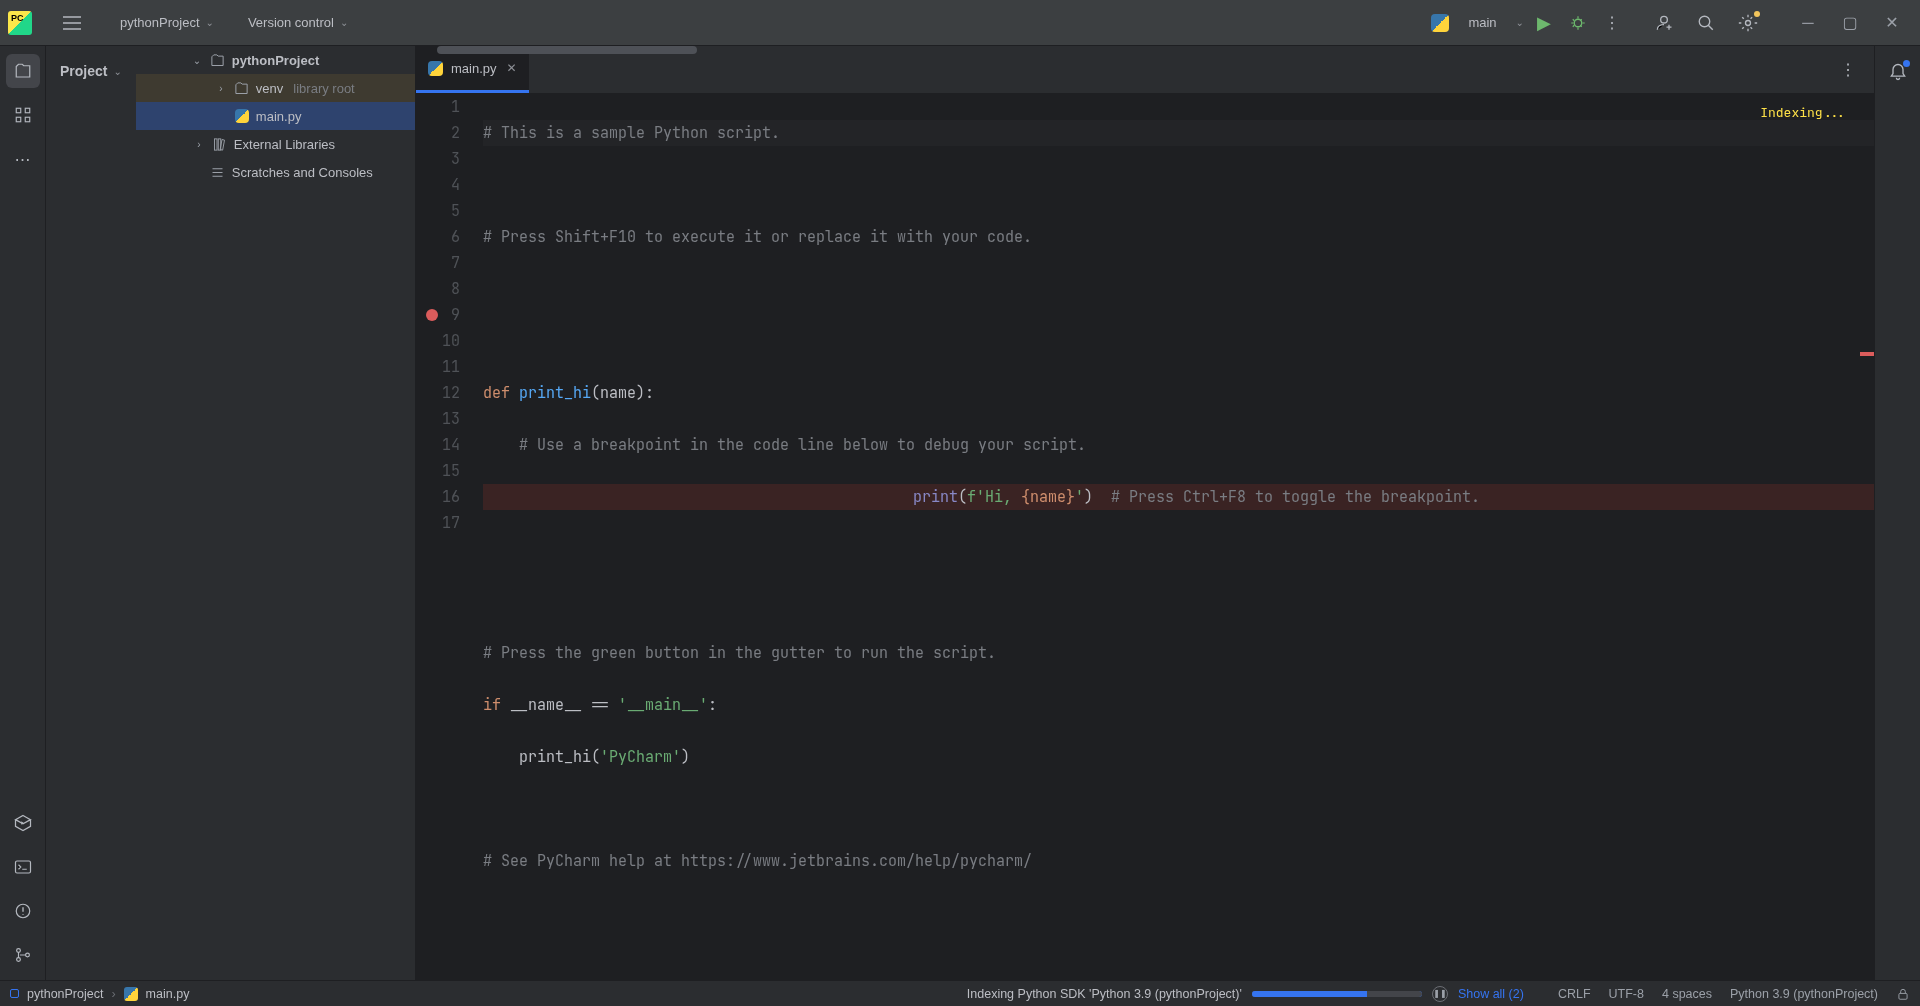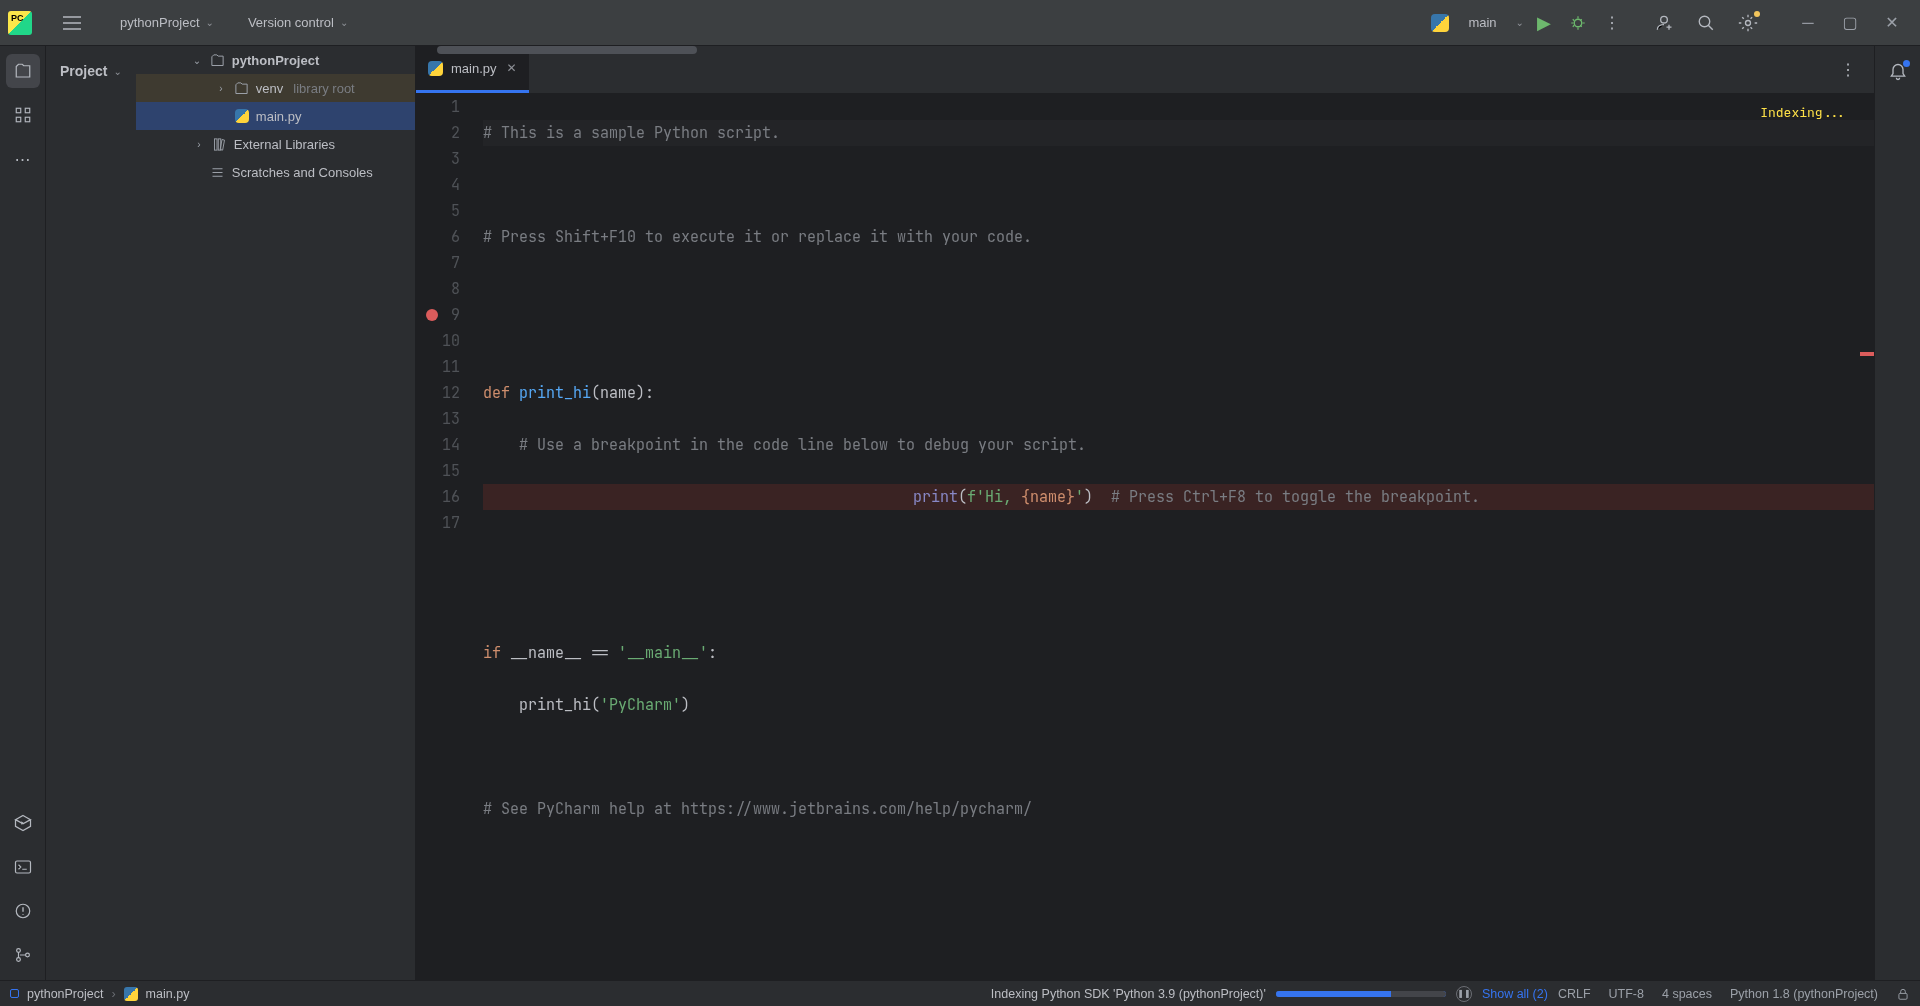--- a/index.html
+++ b/index.html
@@ -248,21 +248,21 @@
 .breadcrumb .sep { color: #6b6e74; }
 .breadcrumb .sq { width:9px;height:9px;border:1.5px solid #3574f0;border-radius:2px;}
 .breadcrumb .pyi { width:14px;height:14px;background:linear-gradient(135deg,#3776ab 50%,#ffd43b 50%);border-radius:3px;}
 .status-spacer { flex: 1; }
 .status-center { display: flex; align-items: center; gap: 10px; }
 .progress-bar { width: 170px; height: 6px; background: #3574f0; border-radius: 3px; position: relative; overflow:hidden;}
 .progress-track { position:absolute; inset:0; background:#43454a;}
 .progress-fill { position:absolute; left:0;top:0;bottom:0; width:68%; background:#3574f0;}
 .pause-btn { width:16px;height:16px;border:1px solid #6b6e74;border-radius:50%;display:flex;align-items:center;justify-content:center;font-size:8px;color:#9ba0a8;}
 .link { color: #3574f0; }
-.status-right { display: flex; align-items: center; gap: 18px; color: #9ba0a8; }
+.status-right { display: flex; align-items: center; gap: 18px; color: #9ba0a8; margin-left: 24px; }
 .lock-icon { color:#9ba0a8; }
 
 .notif-dot {
   position:absolute; top:-2px; right:-2px; width:7px;height:7px;background:#3574f0;border-radius:50%;
 }
 svg { display:block; }
 </style>
 </head>
 <body>
 
@@ -469,20 +469,21 @@
 <div class="line hl-row1"><span class="c-comm"># This is a sample Python script.</span></div>
 <div class="line"></div>
 <div class="line"><span class="c-comm"># Press Shift+F10 to execute it or replace it with your code.</span></div>
 <div class="line"></div>
 <div class="line"></div>
 <div class="line"><span class="c-kw">def </span><span class="c-fn">print_hi</span><span class="c-def">(name):</span></div>
 <div class="line"><span class="c-comm">    # Use a breakpoint in the code line below to debug your script.</span></div>
 <div class="line hl-breakpoint"><span class="c-builtin">    print</span><span>(</span><span class="c-str">f'Hi, </span><span class="c-esc">{name}</span><span class="c-str">'</span><span>)</span><span class="c-comm">  # Press Ctrl+F8 to toggle the breakpoint.</span></div>
 <div class="line"></div>
 <div class="line"></div>
+<div class="line"><span class="c-comm"># Press the green button in the gutter to run the script.</span></div>
 <div class="line"><span class="c-kw">if </span><span class="c-def">__name__ </span><span class="c-def">== </span><span class="c-str">'__main__'</span><span>:</span></div>
 <div class="line"><span class="c-def">    print_hi(</span><span class="c-str">'PyCharm'</span><span>)</span></div>
 <div class="line"></div>
 <div class="line"><span class="c-comm"># See PyCharm help at https://www.jetbrains.com/help/pycharm/</span></div>
 <div class="line"></div>
       </div>
     </div>
   </div>
 
   <div class="right-rail">
@@ -510,21 +511,21 @@
       <div class="progress-track"></div>
         <div class="progress-fill"></div>
     </div>
     <div class="pause-btn">❚❚</div>
     <span class="link">Show all (2)</span>
   </div>
   <div class="status-right">
     <span>CRLF</span>
     <span>UTF-8</span>
     <span>4 spaces</span>
-    <span>Python 1.8 (pythonProject)</span>
+    <span>Python 3.9 (pythonProject)</span>
     <span class="lock-icon">
       <svg width="14" height="14" viewBox="0 0 24 24">
           <rect x="5" y="11" width="14" height="10" rx="2" fill="none" stroke="currentColor" stroke-width="1.6"></rect>
           <path d="M8 11V8a4 4 0 018 0v3" fill="none" stroke="currentColor" stroke-width="1.6"></path>
         </svg>
     </span>
   </div>
 </div>
 
 </body></html>

